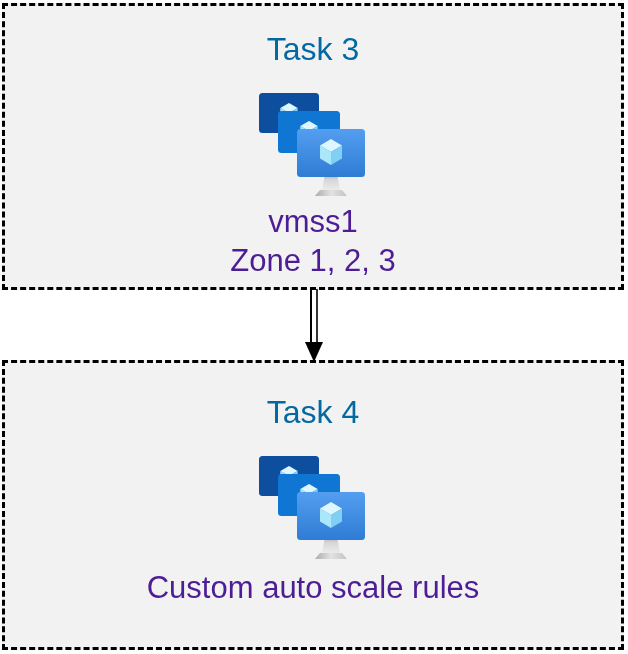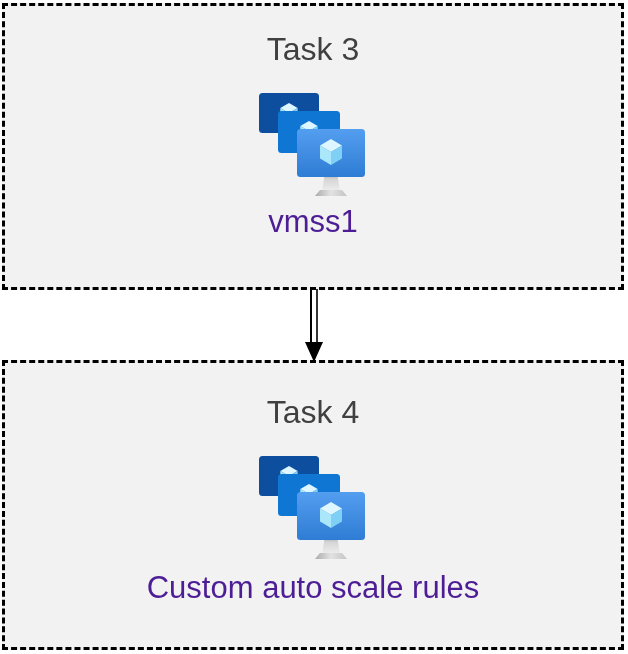--- a/index.html
+++ b/index.html
@@ -18,21 +18,21 @@
     border:3px dashed #000000;
     box-sizing:border-box;
     display:flex;
     flex-direction:column;
     align-items:center;
   }
   #box-task3 { top:3px;   height:287px; }
   #box-task4 { top:360px; height:290px; }
 
   .box-title {
-    color:#404040;
+    color:#0369a1;
     font-size:32px;
     line-height:38px;
     white-space:nowrap;
   }
   #box-task3 .box-title { margin-top:24px; }
   #box-task4 .box-title { margin-top:30px; }
 
   .vmss-svg { width:112px; height:104px; margin-top:25px; flex:0 0 auto; }
 
   .labels {
@@ -103,20 +103,21 @@
 
 <div>
 
   <div class="task-box" id="box-task3">
     <div class="box-title">Task 3</div>
     <svg class="vmss-svg" viewBox="0 0 112 104">
       <use href="#vmss-icon"></use>
     </svg>
     <div class="labels">
       <div class="box-label">vmss1</div>
+      <div class="box-label">Zone 1, 2, 3</div>
     </div>
   </div>
 
   <svg class="connector" viewBox="0 0 24 73">
     <line x1="9" y1="0" x2="9" y2="57" stroke="#000000" stroke-width="2"></line>
     <line x1="15" y1="0" x2="15" y2="57" stroke="#000000" stroke-width="1.6"></line>
     <polygon points="12,73 3,53 21,53" fill="#000000"></polygon>
   </svg>
 
   <div class="task-box" id="box-task4">

